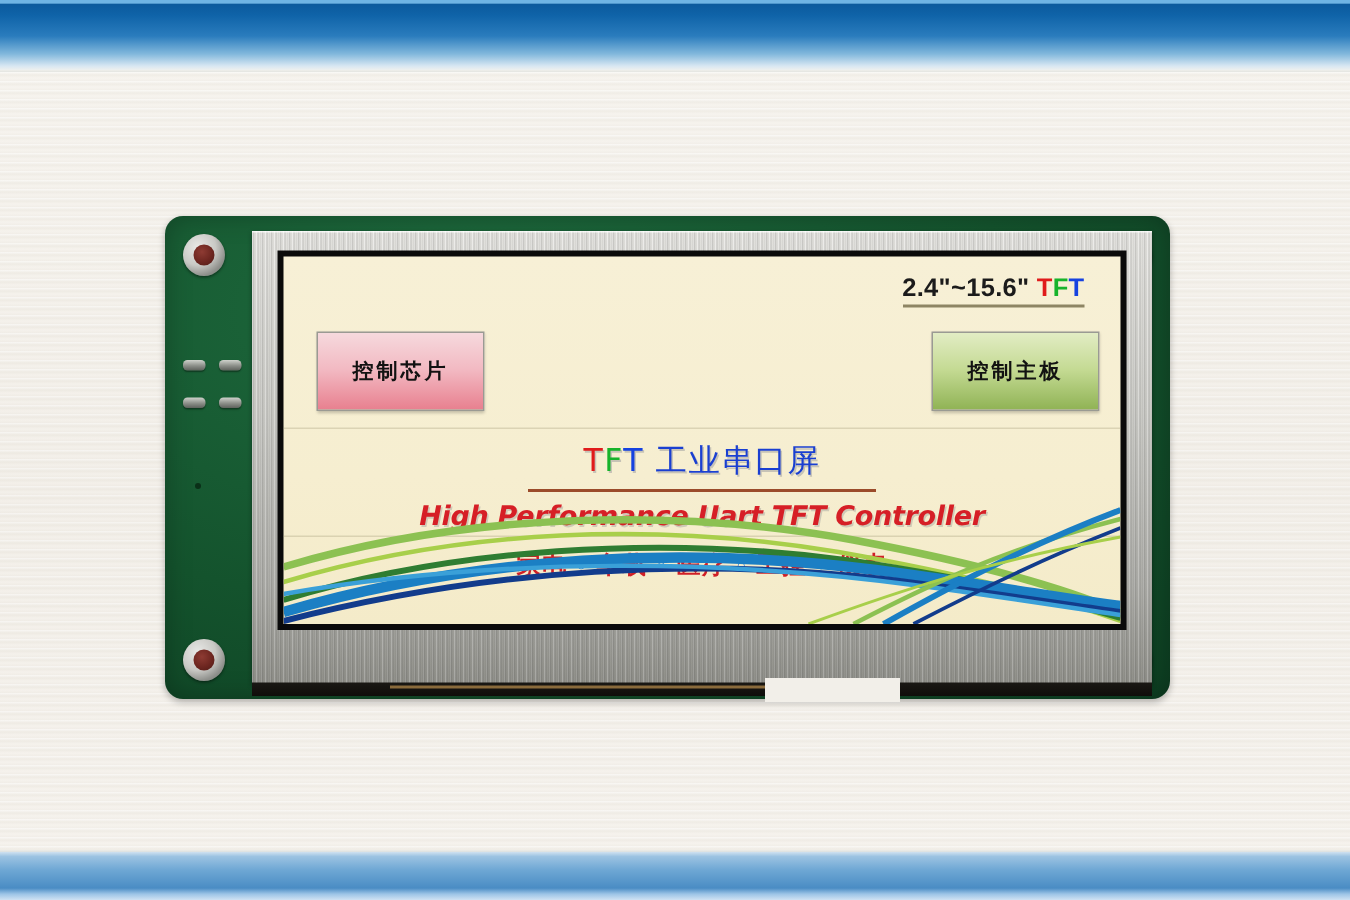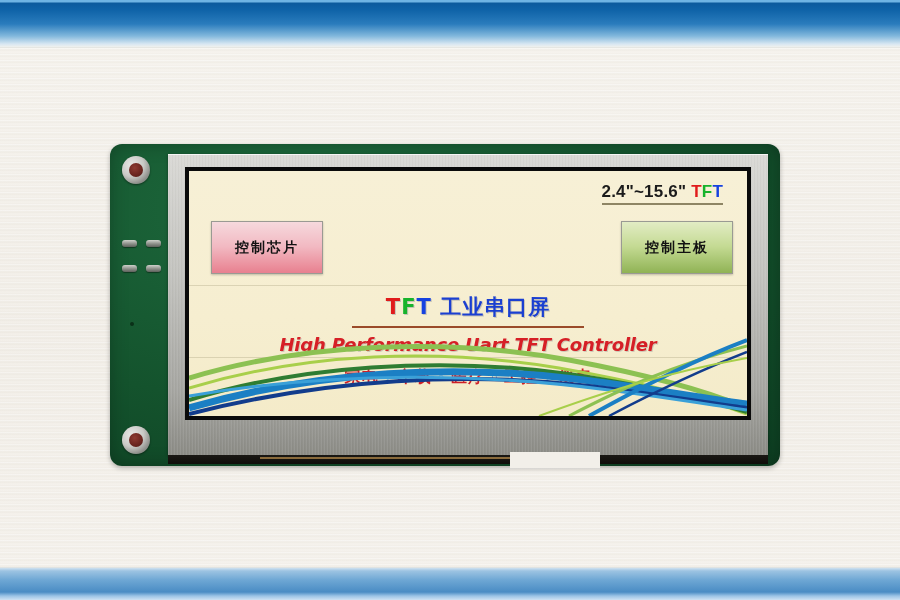--- a/index.html
+++ b/index.html
@@ -218,21 +218,21 @@
   
   .headline {
     position: absolute;
     left: 0;
     top: 122px;
     width: 100%;
     text-align: center;
   }
   .headline-cn {
     font-size: 21px;
-    font-weight: bold;
+    font-weight: normal;
     font-family: "DejaVu Sans", sans-serif;
     letter-spacing: 1px;
     color: #1a3fd1;
     text-shadow: 1px 1px 0 rgba(160,160,160,0.55);
   }
   .headline-rule {
     width: 232px;
     height: 2px;
     margin: 5px auto 0;
     background: #9b4b2a;

